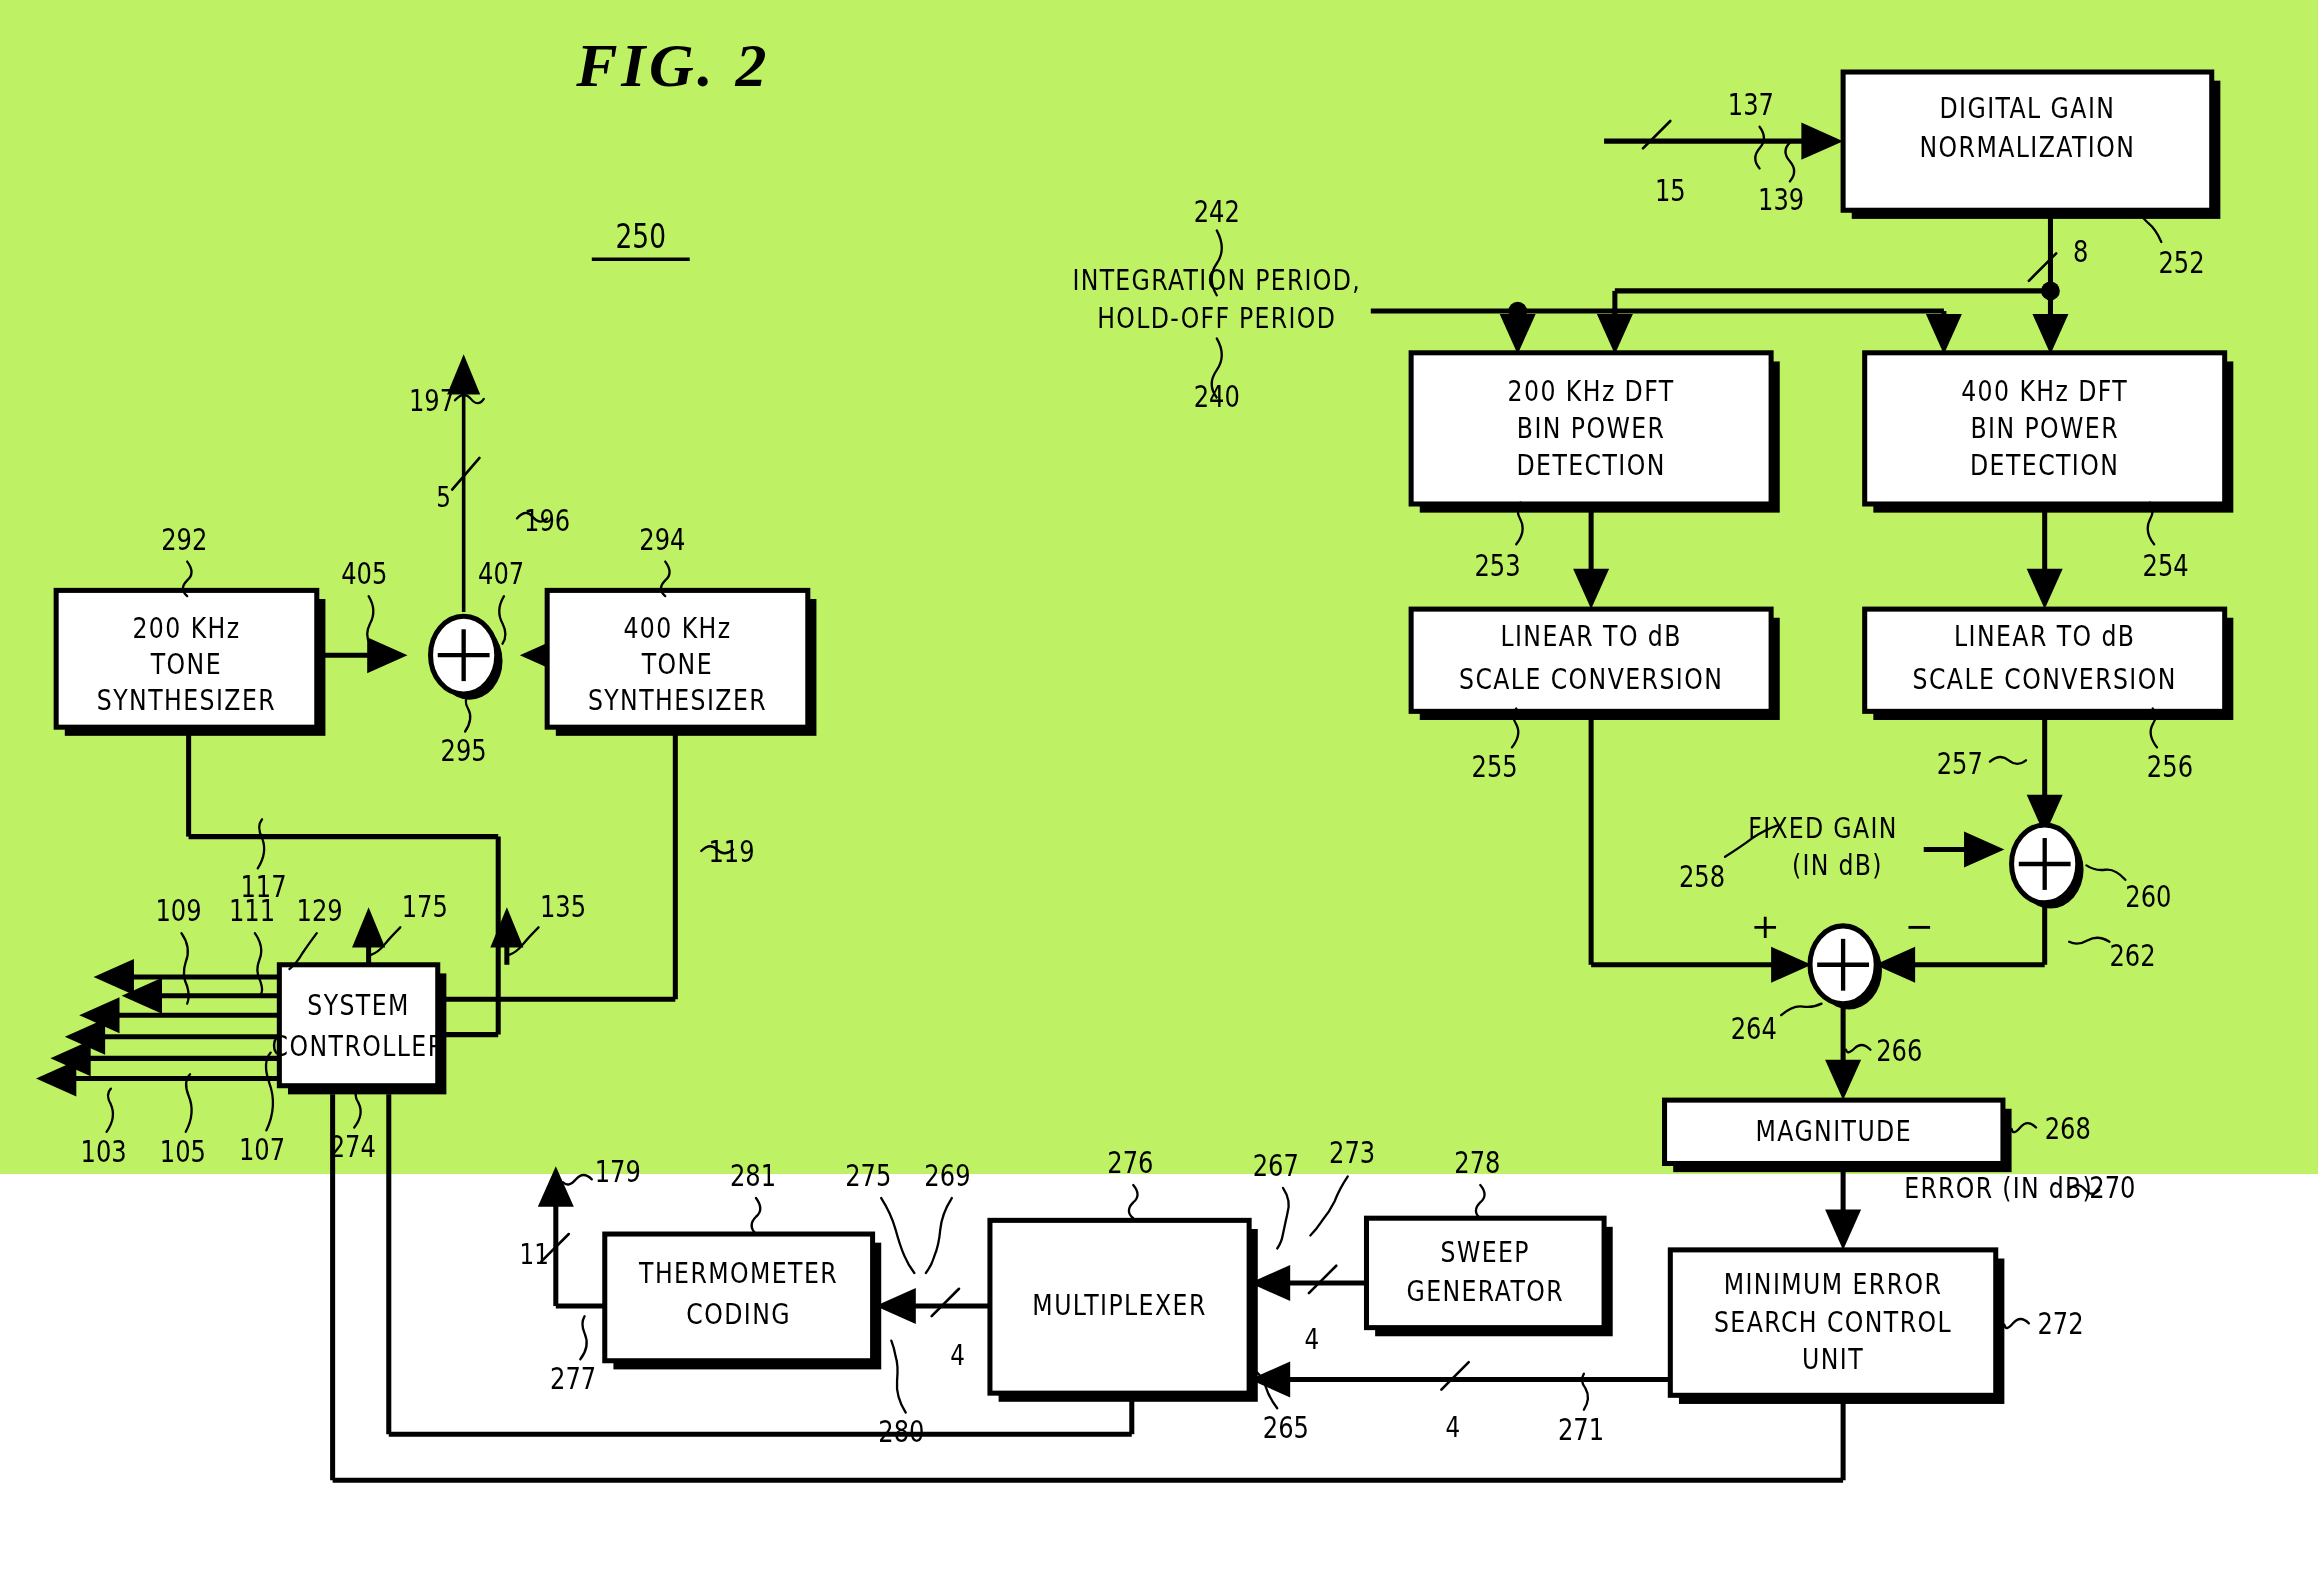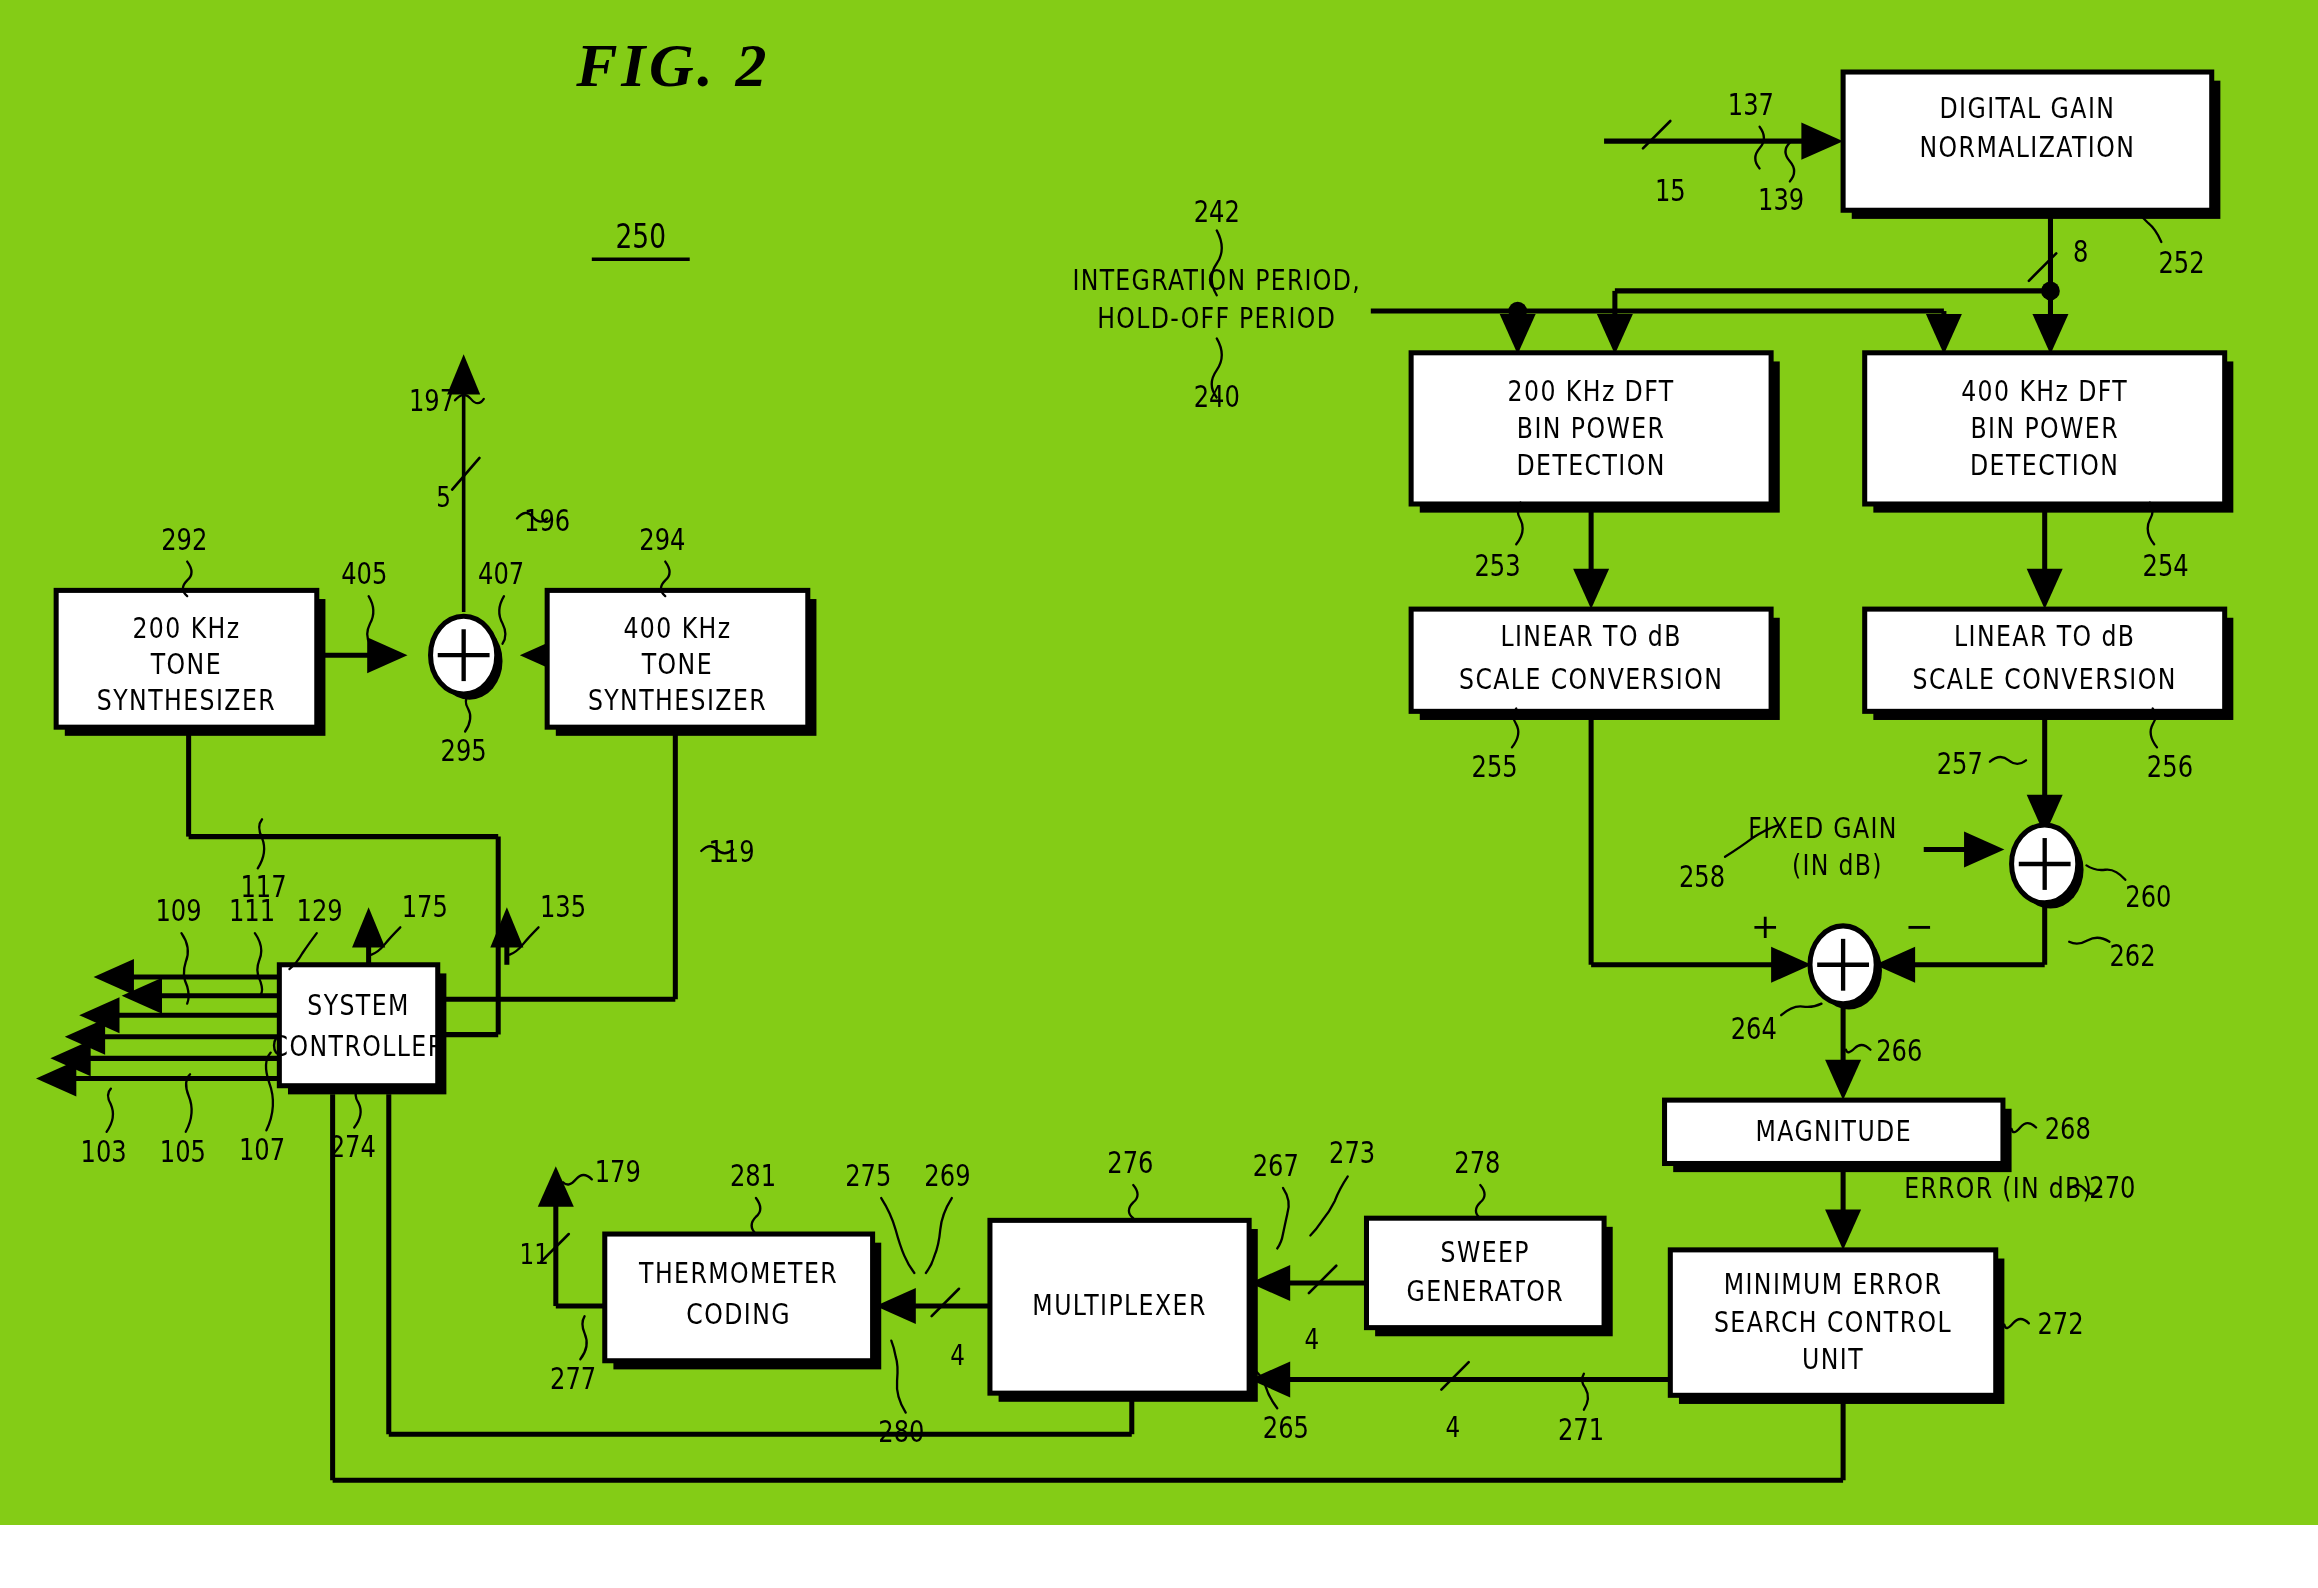--- a/index.html
+++ b/index.html
@@ -10,22 +10,22 @@
   }
   body {
     width: 2319px;
     height: 1589px;
     overflow: hidden;
     font-family: "Liberation Sans", sans-serif;
   }
   #fig-root {
     position: relative;
     width: 2319px;
-    height: 1525px;
-    background: #84cc16;
+    height: 1174px;
+    background: #bef264;
   }
   svg#fig-svg {
     position: absolute;
     top: 0; left: 0;
     width: 2319px;
     height: 1589px;
     display: block;
   }
   
   .wire { stroke: #000000; stroke-width: 7; fill: none; stroke-linecap: butt; }

